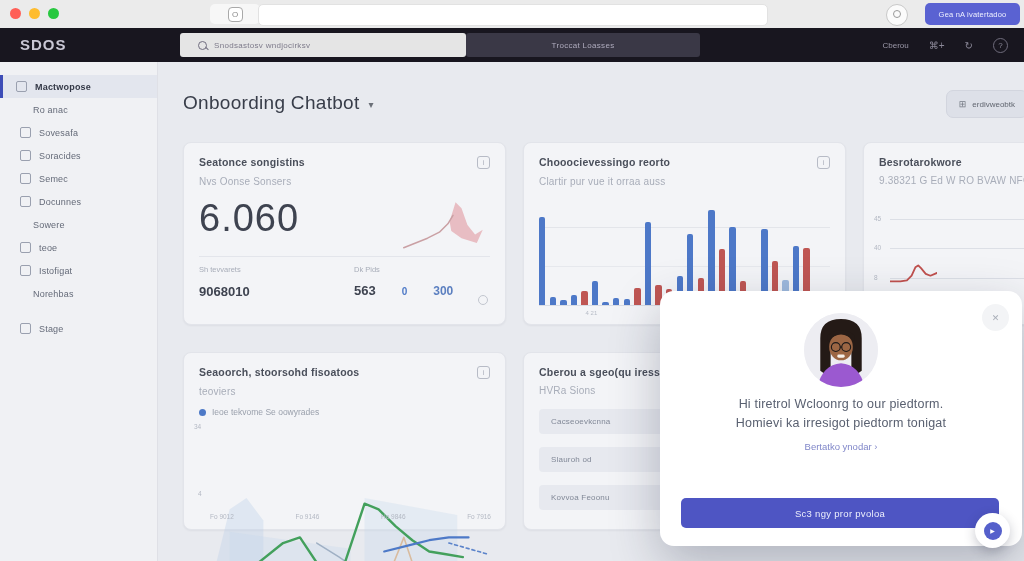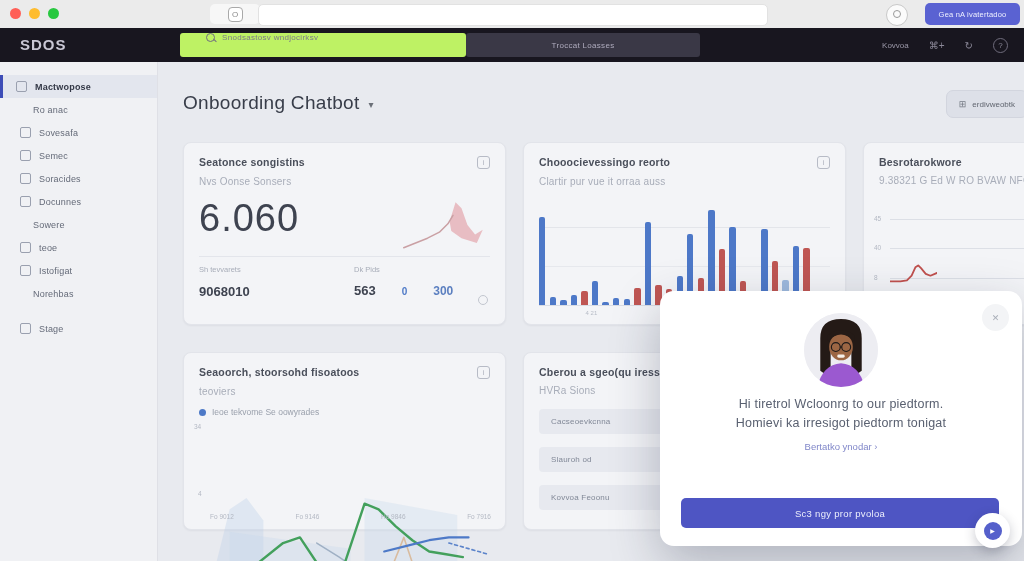--- a/index.html
+++ b/index.html
@@ -14,21 +14,21 @@
   .tab{position:absolute;left:210px;top:4px;width:50px;height:20px;background:#f7f7f7;border-radius:5px;display:flex;align-items:center;justify-content:center;}
   .favicon{width:13px;height:13px;border:1px solid #a9a9a9;border-radius:4px;font-size:8px;color:#8b8b8b;display:flex;align-items:center;justify-content:center;background:#fff;}
   .urlbar{position:absolute;left:258px;top:4px;width:508px;height:20px;background:#ffffff;border-radius:5px;border:1px solid #e2e2e2;}
   .profile-chip{position:absolute;left:886px;top:4px;width:20px;height:20px;border-radius:50%;background:#fbfbfb;border:1px solid #c9c9c9;}
   .profile-chip::after{content:"";position:absolute;left:6px;top:5px;width:6px;height:6px;border:1px solid #9a9a9a;border-radius:50%;}
   .chrome-cta{position:absolute;left:925px;top:3px;width:95px;height:22px;background:#5a62d2;border-radius:5px;color:#eef0ff;font-size:7.5px;display:flex;align-items:center;justify-content:center;letter-spacing:.2px;}
 
   
   .navbar{position:absolute;left:0;top:28px;width:1024px;height:34px;background:#18161f;}
   .logo{position:absolute;left:20px;top:8px;font-size:15px;font-weight:bold;color:#c9c7d4;letter-spacing:1px;}
-  .nav-search{position:absolute;left:180px;top:5px;width:286px;height:24px;background:#bef264;border-radius:3px;display:flex;align-items:flex-start;gap:7px;padding-left:26px;box-sizing:border-box;}
+  .nav-search{position:absolute;left:180px;top:5px;width:286px;height:24px;background:#e5e5e5;border-radius:3px;display:flex;align-items:center;gap:7px;padding-left:18px;box-sizing:border-box;}
   .search-glyph{width:7px;height:7px;border:1px solid #716e80;border-radius:50%;position:relative;flex:0 0 auto;}
   .search-glyph::after{content:"";position:absolute;left:6px;top:6px;width:4px;height:1px;background:#716e80;transform:rotate(45deg);}
   .nav-search-text{font-size:8px;color:#7d7a8a;letter-spacing:.3px;}
   .nav-create{position:absolute;left:466px;top:5px;width:234px;height:24px;background:#3a3846;border-radius:3px;color:#aeabbd;font-size:8px;display:flex;align-items:center;justify-content:center;letter-spacing:.3px;}
   .nav-right{position:absolute;right:16px;top:0;height:34px;display:flex;align-items:center;gap:20px;}
   .nav-right .txt{font-size:8px;color:#9b98a8;}
   .nav-right .ic{font-size:10px;color:#8b8898;}
   .help-circ{width:13px;height:13px;border:1px solid #6f6c7c;border-radius:50%;color:#8b8898;font-size:8px;display:flex;align-items:center;justify-content:center;}
 
   
@@ -129,21 +129,21 @@
   </div>
 
   <div class="navbar">
     <div class="logo">SDOS</div>
     <div class="nav-search">
       <span class="search-glyph"></span>
       <span class="nav-search-text">Snodsastosv wndjocirksv</span>
     </div>
     <div class="nav-create">Troccat Loasses</div>
     <div class="nav-right">
-      <span class="txt">Kovvoa</span>
+      <span class="txt">Cberou</span>
       <span class="ic">⌘+</span>
       <span class="ic">↻</span>
       <span class="help-circ">?</span>
     </div>
   </div>
 
   <div class="sidebar">
     <div id="sidebar-list">
         <div class="side-item active">
           <span class="side-icon"></span>
@@ -151,25 +151,25 @@
         </div>
         <div class="side-item noicon">
           <span class="side-label">Ro anac</span>
         </div>
         <div class="side-item">
           <span class="side-icon"></span>
           <span class="side-label">Sovesafa</span>
         </div>
         <div class="side-item">
           <span class="side-icon"></span>
+          <span class="side-label">Soracides</span>
+        </div>
+        <div class="side-item">
+          <span class="side-icon"></span>
           <span class="side-label">Semec</span>
-        </div>
-        <div class="side-item">
-          <span class="side-icon"></span>
-          <span class="side-label">Soracides</span>
         </div>
         <div class="side-item">
           <span class="side-icon"></span>
           <span class="side-label">Docunnes</span>
         </div>
         <div class="side-item noicon">
           <span class="side-label">Sowere</span>
         </div>
         <div class="side-item">
           <span class="side-icon"></span>

